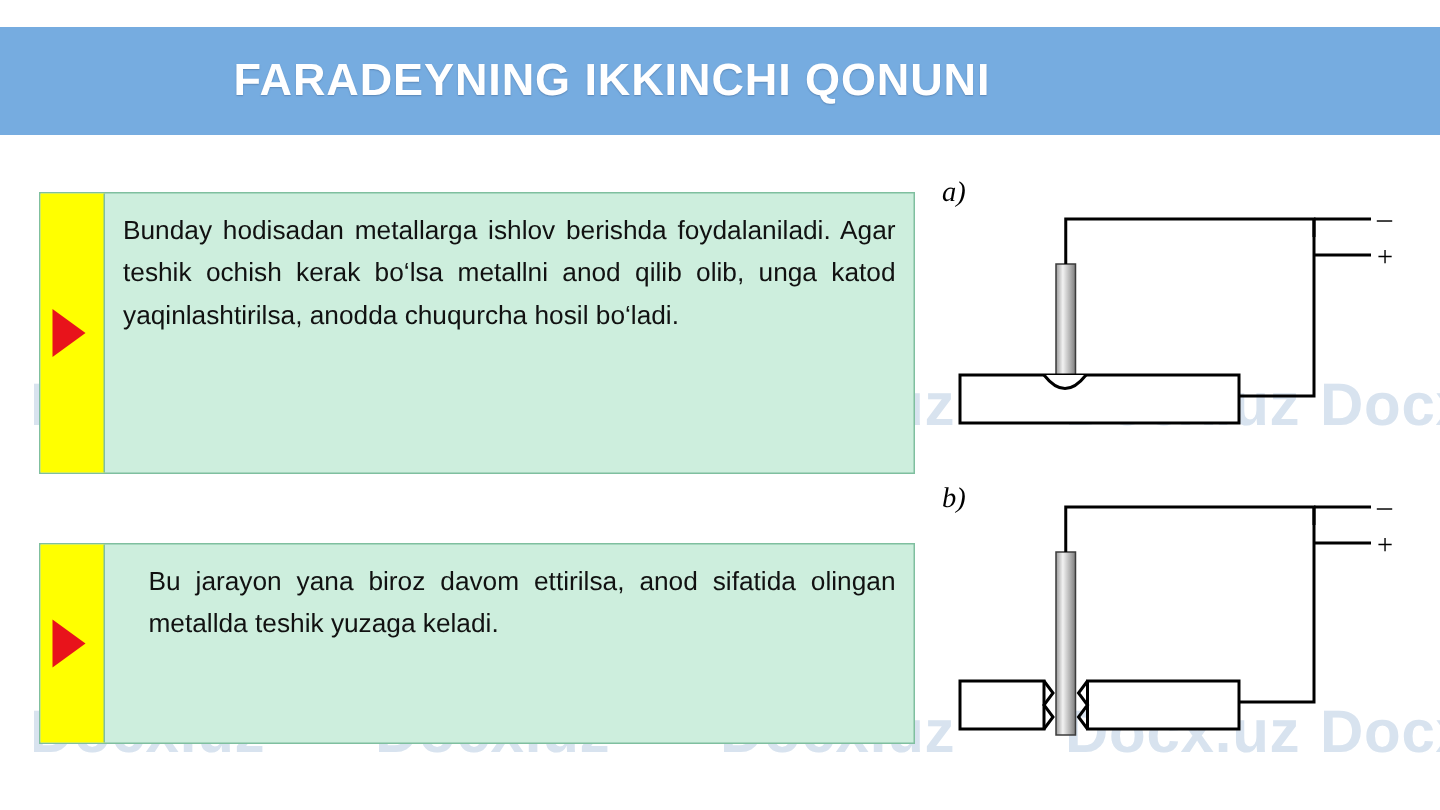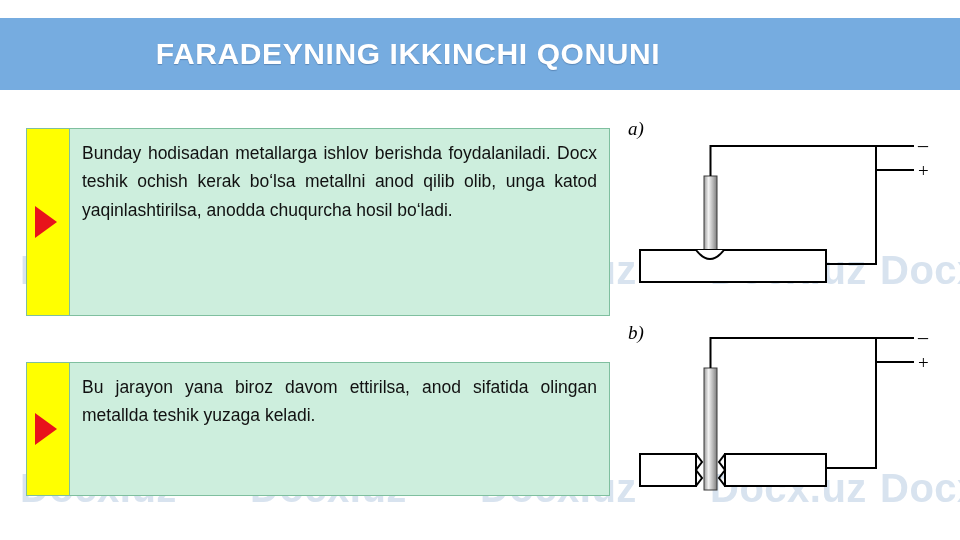--- a/index.html
+++ b/index.html
@@ -90,21 +90,21 @@
     padding: 10px 12px 10px 12px;
     font-size: 17.5px;
     line-height: 1.62;
     color: #111111;
     text-align: justify;
     text-justify: inter-word;
     hyphens: none;
   }
 
   #callout-1 { left: 26px; top: 128px; width: 584px; height: 188px; }
-  #callout-2 { left: 26px; top: 362px; width: 584px; height: 134px; }
+  #callout-2 { left: 26px; top: 362px; width: 584px; height: 134px; gap: 17px; }
 
   
   .figure {
     position: absolute;
     z-index: 2;
   }
   #figure-a { left: 626px; top: 116px; width: 320px; height: 180px; }
   #figure-b { left: 626px; top: 320px; width: 320px; height: 185px; }
   .fig-label {
     position: absolute;
@@ -139,21 +139,21 @@
   <div class="wm" style="left:880px; top:466px;">Docx.uz</div>
 </div>
 
 <div class="header-band"></div>
 <div class="header-title">FARADEYNING IKKINCHI QONUNI</div>
 
 <div class="callout" id="callout-1">
   <div class="bullet-col">
     <div class="tri"></div>
   </div>
-  <div class="body">  Bunday hodisadan metallarga ishlov berishda   foydalaniladi. Docx teshik ochish kerak bo‘lsa metallni anod qilib olib, unga katod yaqinlashtirilsa, anodda chuqurcha hosil bo‘ladi.</div>
+  <div class="body">  Bunday hodisadan metallarga ishlov berishda   foydalaniladi. Agar teshik ochish kerak bo‘lsa metallni anod qilib olib, unga katod yaqinlashtirilsa, anodda chuqurcha hosil bo‘ladi.</div>
 </div>
 
 <div class="callout" id="callout-2">
   <div class="bullet-col">
     <div class="tri"></div>
   </div>
   <div class="body">  Bu jarayon yana biroz davom ettirilsa, anod sifatida olingan metallda teshik yuzaga keladi.</div>
 </div>
 
 <div class="figure" id="figure-a">

